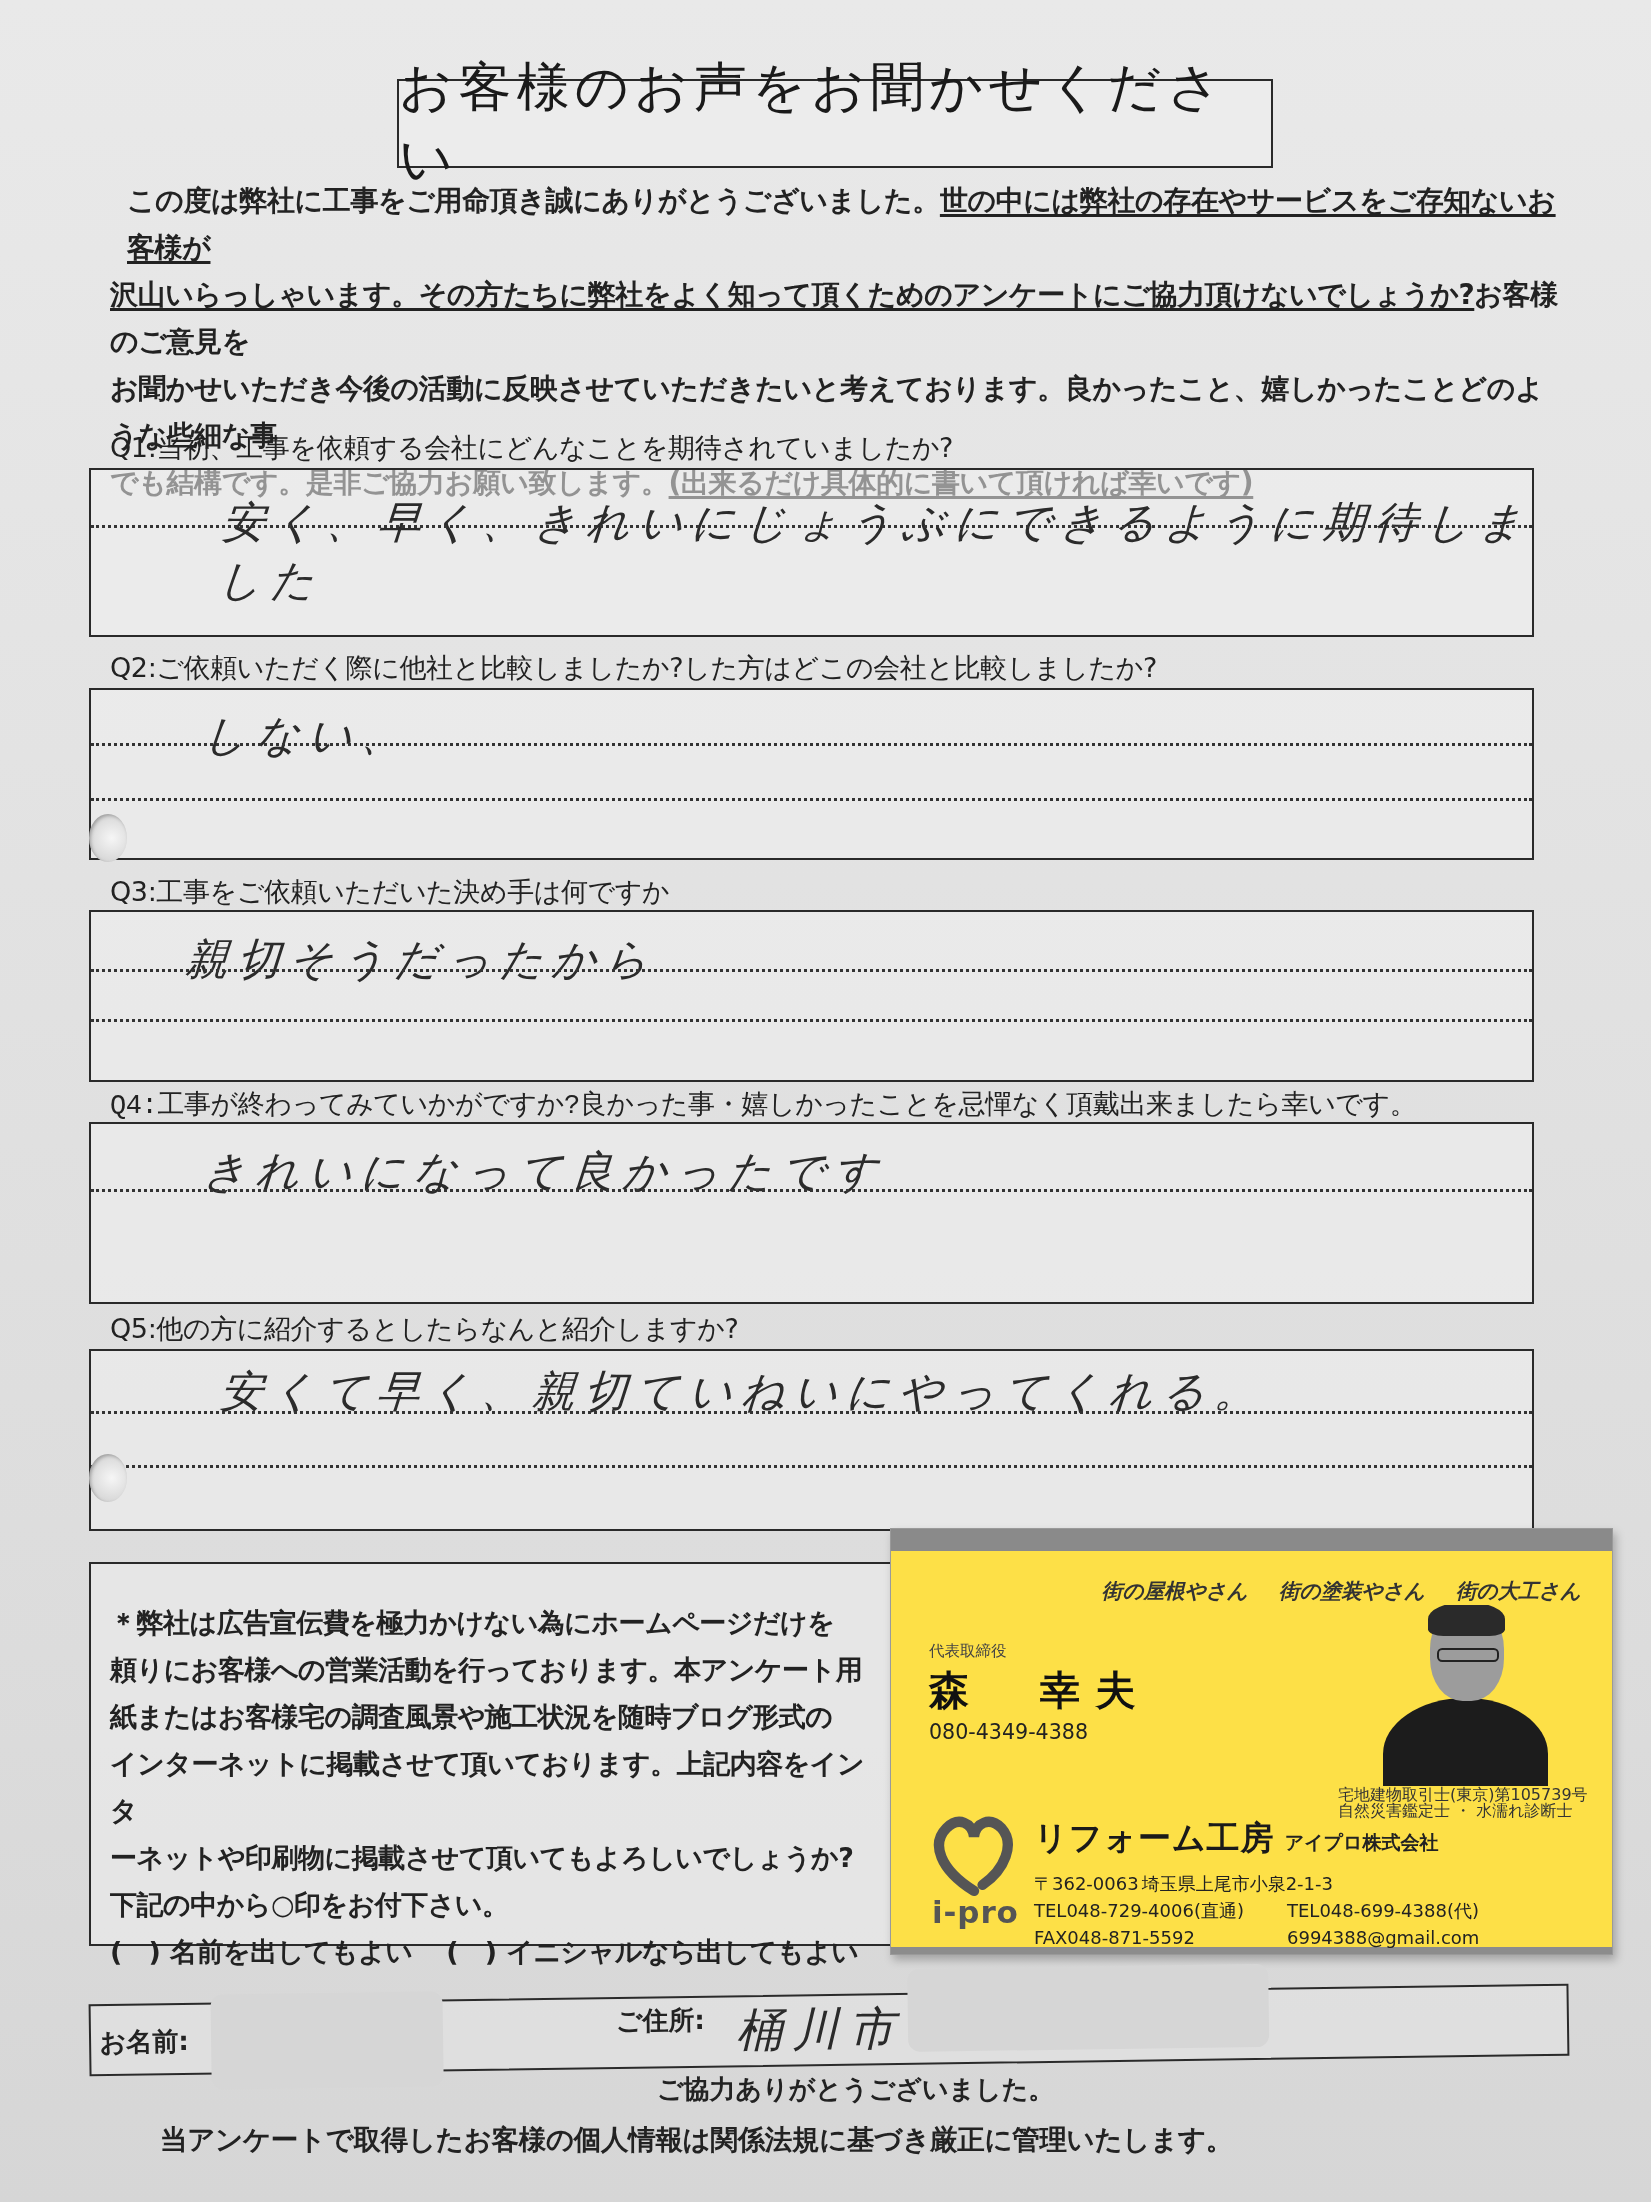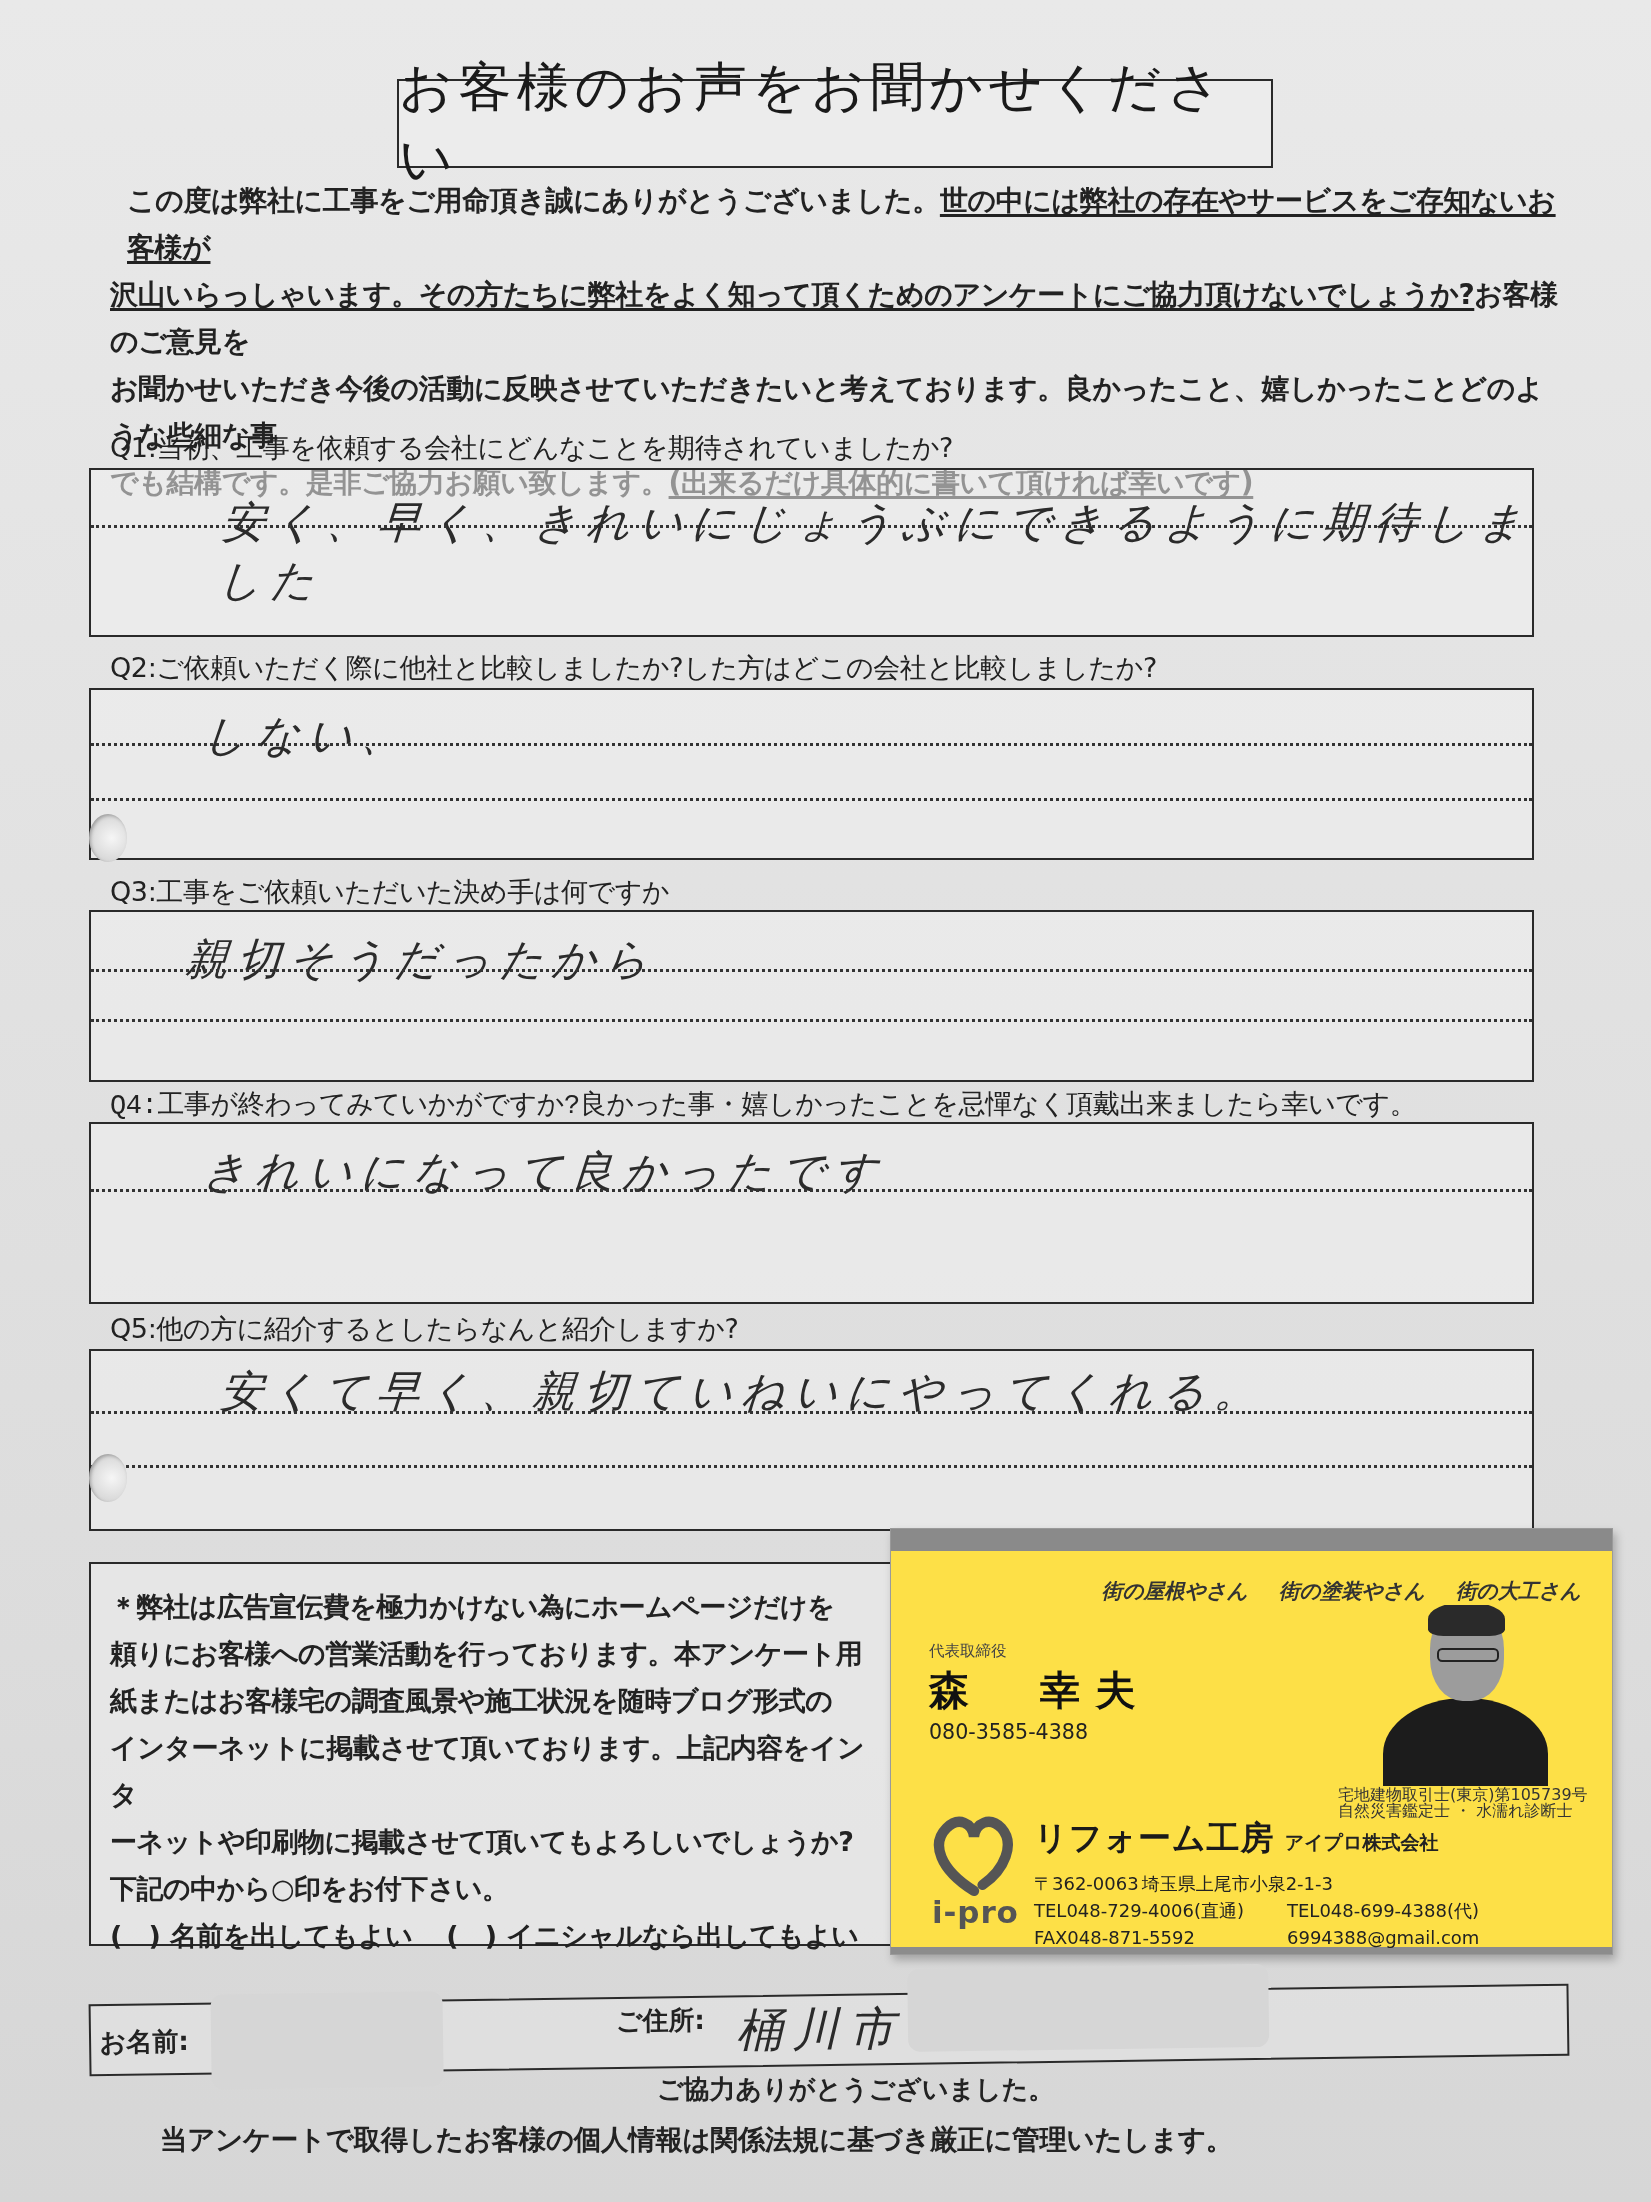--- a/index.html
+++ b/index.html
@@ -50,21 +50,21 @@
   .punch-hole {
     position: absolute; width: 38px; height: 48px; border-radius: 50%;
     background: radial-gradient(circle at 60% 50%, #f6f6f6 0%, #d8d8d8 70%, #bdbdbd 100%);
     box-shadow: inset 1.7px 1.7px 3.4px rgba(0,0,0,0.25);
   }
 
   
   .consent-box {
     position: absolute; left: 89px; top: 1562px; width: 809px; height: 384px;
     border: 2.6px solid #2a2a2a; box-sizing: border-box; background: rgba(236,236,236,0.6);
-    padding: 19px 17px 0 19px;
+    padding: 35px 17px 0 19px;
     font-size: 27px; line-height: 47px; font-weight: bold; color: #222; letter-spacing: -0.5px;
   }
   .consent-box .opts { display: flex; gap: 34px; font-weight: bold; }
   .paren { display: inline-block; width: 60px; }
 
   
   .card {
     position: absolute; left: 890px; top: 1528px; width: 723px; height: 427px;
     background: #fde047; border: 1.7px solid #9a9a9a; box-sizing: border-box;
     box-shadow: 0 -6.9px 0 #8c8c8c inset, 3.4px 5.2px 8.6px rgba(0,0,0,0.25);
@@ -180,21 +180,21 @@
 
   <div class="card">
     <div class="top-band"></div>
     <div class="brands">
       <span class="brand">街の屋根やさん</span>
       <span class="brand">街の塗装やさん</span>
       <span class="brand">街の大工さん</span>
     </div>
     <div class="role">代表取締役</div>
     <div class="name">森　幸夫</div>
-    <div class="mobile">080-3585-4388</div>
+    <div class="mobile">080-4349-4388</div>
     <div class="photo">
       <div class="body"></div>
       <div class="head"></div>
       <div class="hair"></div>
       <div class="glasses"></div>
     </div>
     <div class="quals">
       <div>宅地建物取引士(東京)第105739号</div>
       <div>自然災害鑑定士 ・ 水濡れ診断士</div>
     </div>

